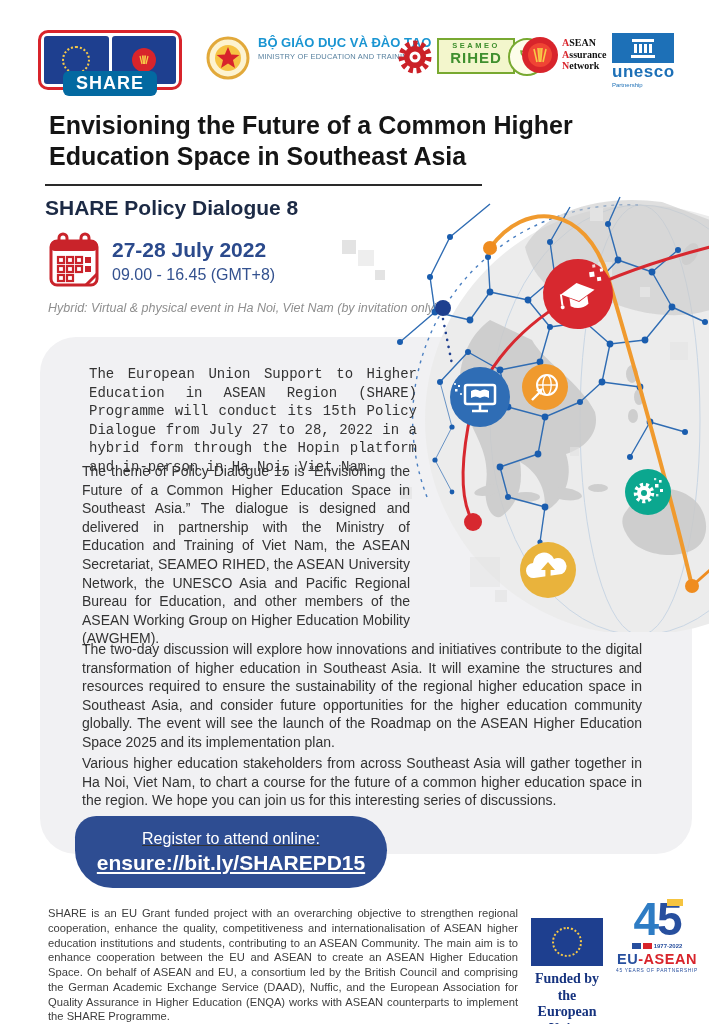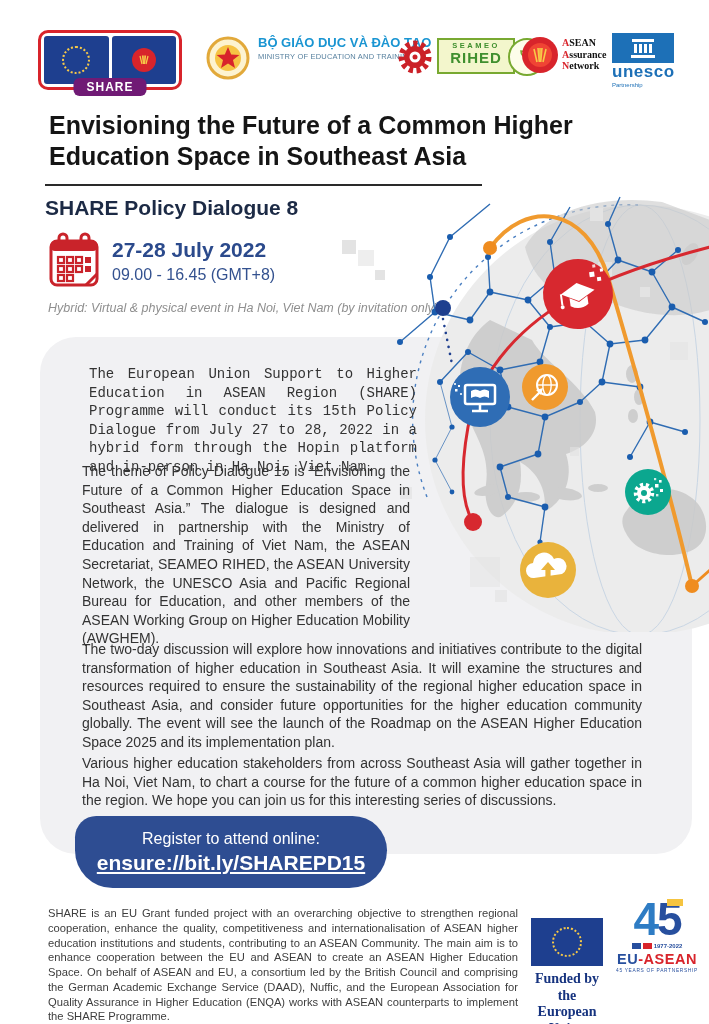--- a/index.html
+++ b/index.html
@@ -7,22 +7,22 @@
         font-family:"Liberation Sans",sans-serif;color:#333;}
   .abs{position:absolute;}
 
   
   .share-logo{left:38px;top:30px;width:142px;height:62px;}
   .share-frame{position:relative;width:132px;height:48px;border:3px solid #d8242b;border-radius:10px;
                background:#fff;display:flex;gap:3px;padding:3px;}
   .share-panel{flex:1;background:#1e3f8f;border-radius:3px;display:flex;align-items:center;justify-content:center;}
   .eu-stars{width:24px;height:24px;border:2px dotted #f7c948;border-radius:50%;}
   .asean-emblem{width:24px;height:24px;border-radius:50%;background:#d8242b;display:flex;align-items:center;justify-content:center;}
-  .share-pill{position:absolute;left:50%;bottom:-9px;transform:translateX(-50%);background:#701a75;color:#fff;
-              font-weight:bold;font-size:12px;letter-spacing:1px;padding:2px 13px;border-radius:6px;}
+  .share-pill{position:absolute;left:50%;bottom:-9px;transform:translateX(-50%);background:#0369a1;color:#fff;
+              font-weight:bold;font-size:18px;letter-spacing:1px;padding:2px 13px;border-radius:6px;}
   .moet{left:206px;top:36px;display:flex;gap:8px;align-items:flex-start;}
   .moet-l1{font-weight:bold;font-size:13px;color:#1a95d2;line-height:1.05;}
   .moet-l2{font-size:7.5px;color:#58819f;margin-top:2px;letter-spacing:.2px;}
   .seameo-box{left:437px;top:38px;width:66px;height:30px;background:#f3f6cc;border:2px solid #78a931;
               padding:1px 4px;text-align:center;}
   .seameo-l1{font-size:7.5px;font-weight:bold;color:#3f8f2e;letter-spacing:2.5px;}
   .seameo-l2{font-size:15px;font-weight:bold;color:#3f8f2e;letter-spacing:1px;line-height:1;}
   .seameo-circ{left:508px;top:38px;width:34px;height:34px;border-radius:50%;border:2px solid #78a931;background:#fdfdea;
                display:flex;align-items:center;justify-content:center;}
   .aun{left:521px;top:36px;}
@@ -51,21 +51,21 @@
   .globe{left:340px;top:192px;width:370px;height:440px;z-index:1;pointer-events:none;}
   .para{font-size:14px;line-height:1.33;text-align:justify;color:#333;z-index:2;}
   .p1{left:82px;top:358px;width:328px;}
   .p2{left:82px;top:462px;width:328px;}
   .p3{left:82px;top:640px;width:560px;}
   .p4{left:82px;top:754px;width:560px;}
 
   
   .register{left:75px;top:816px;width:312px;height:72px;background:#2e4d92;z-index:2;
             border-radius:26px 42px 46px 46px;display:flex;flex-direction:column;align-items:center;
-            justify-content:center;gap:3px;cursor:pointer;border:none;}
+            justify-content:center;gap:3px;cursor:pointer;border:none;text-decoration:underline;}
   .reg-label{color:#fff;font-size:16px;}
   .reg-url{color:#fff;font-size:21px;font-weight:bold;text-decoration:underline;}
 
   
   .about{left:48px;top:906px;width:470px;font-size:11.2px;line-height:1.32;text-align:justify;color:#3d3d3d;}
   .eu-block{left:527px;top:918px;width:80px;text-align:center;}
   .eu-flag{width:72px;height:48px;background:#1e3f8f;margin:0 auto;display:flex;align-items:center;justify-content:center;}
   .eu-flag .eu-stars{width:26px;height:26px;}
   .eu-label{margin-top:5px;font-size:14px;font-weight:bold;color:#16337f;line-height:1.18;font-family:Liberation Serif, serif;}
   .anniv{left:614px;top:898px;width:86px;text-align:center;}

